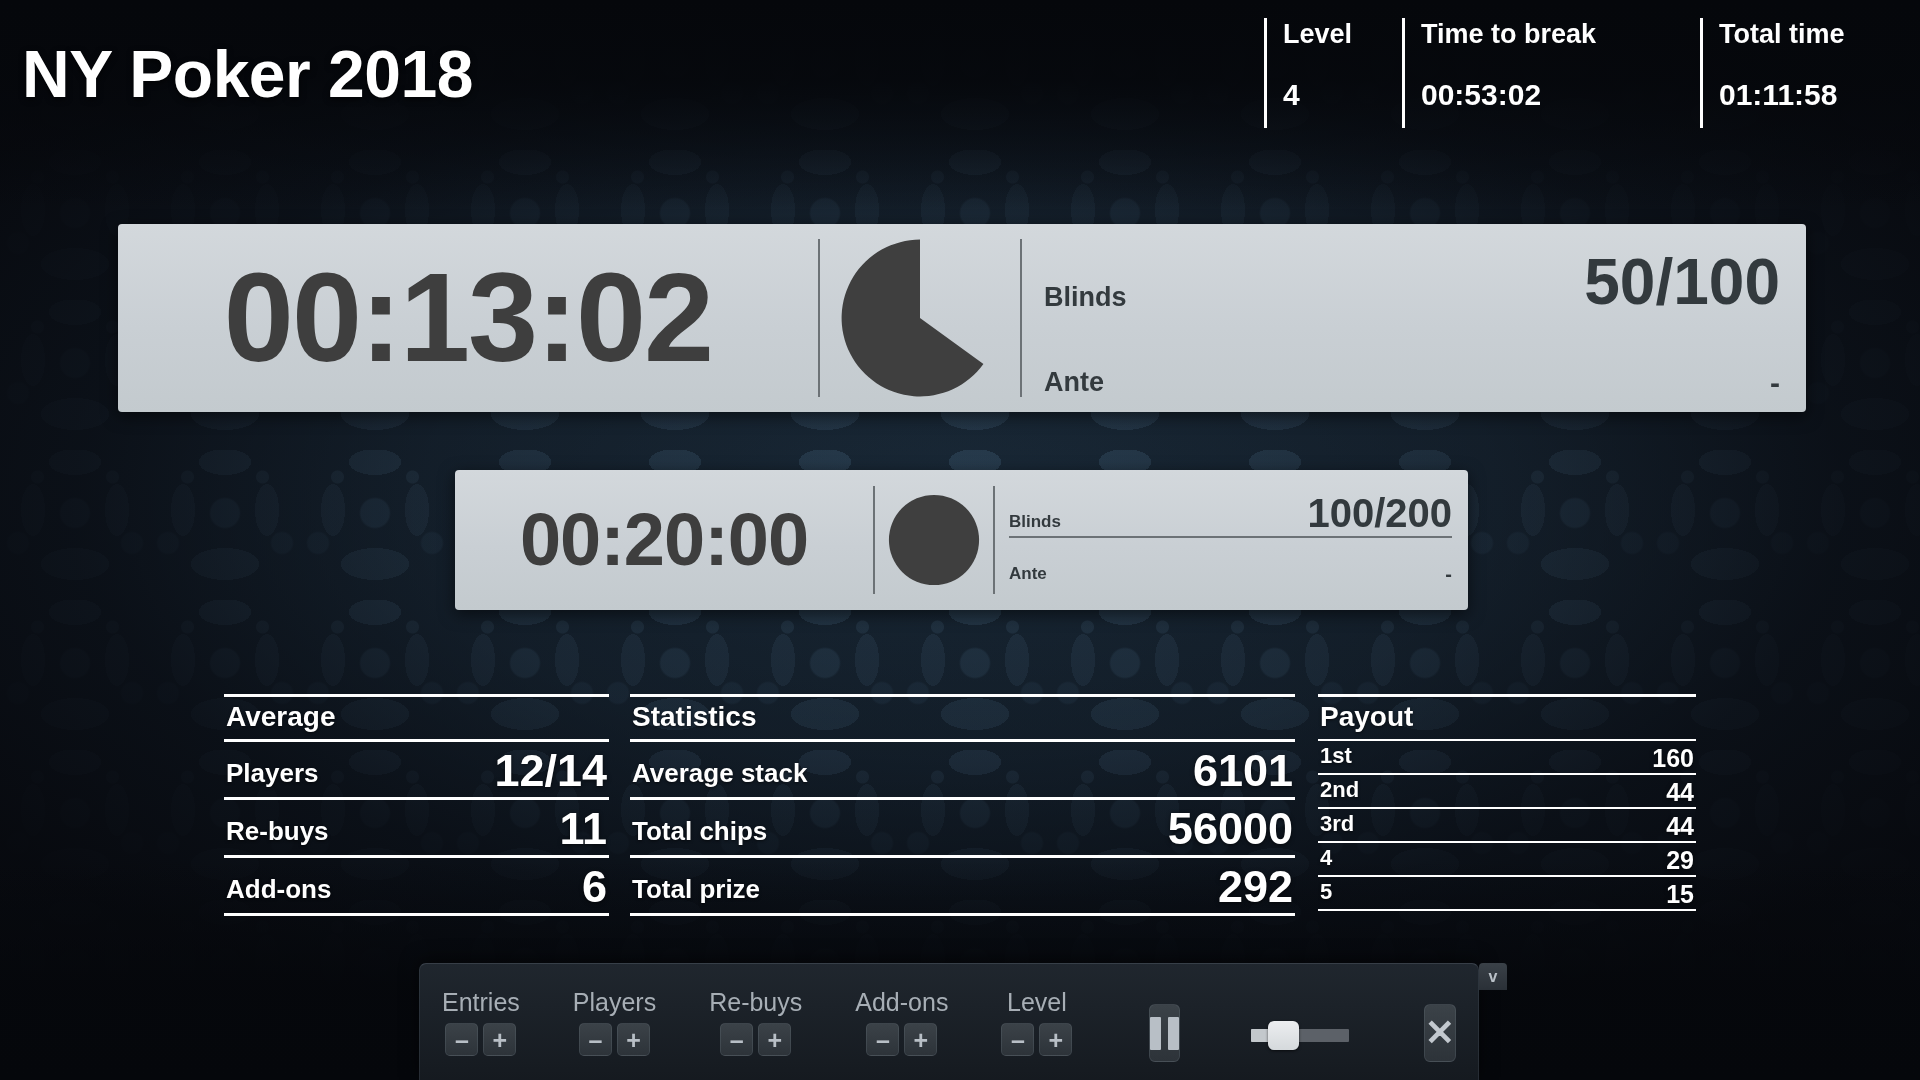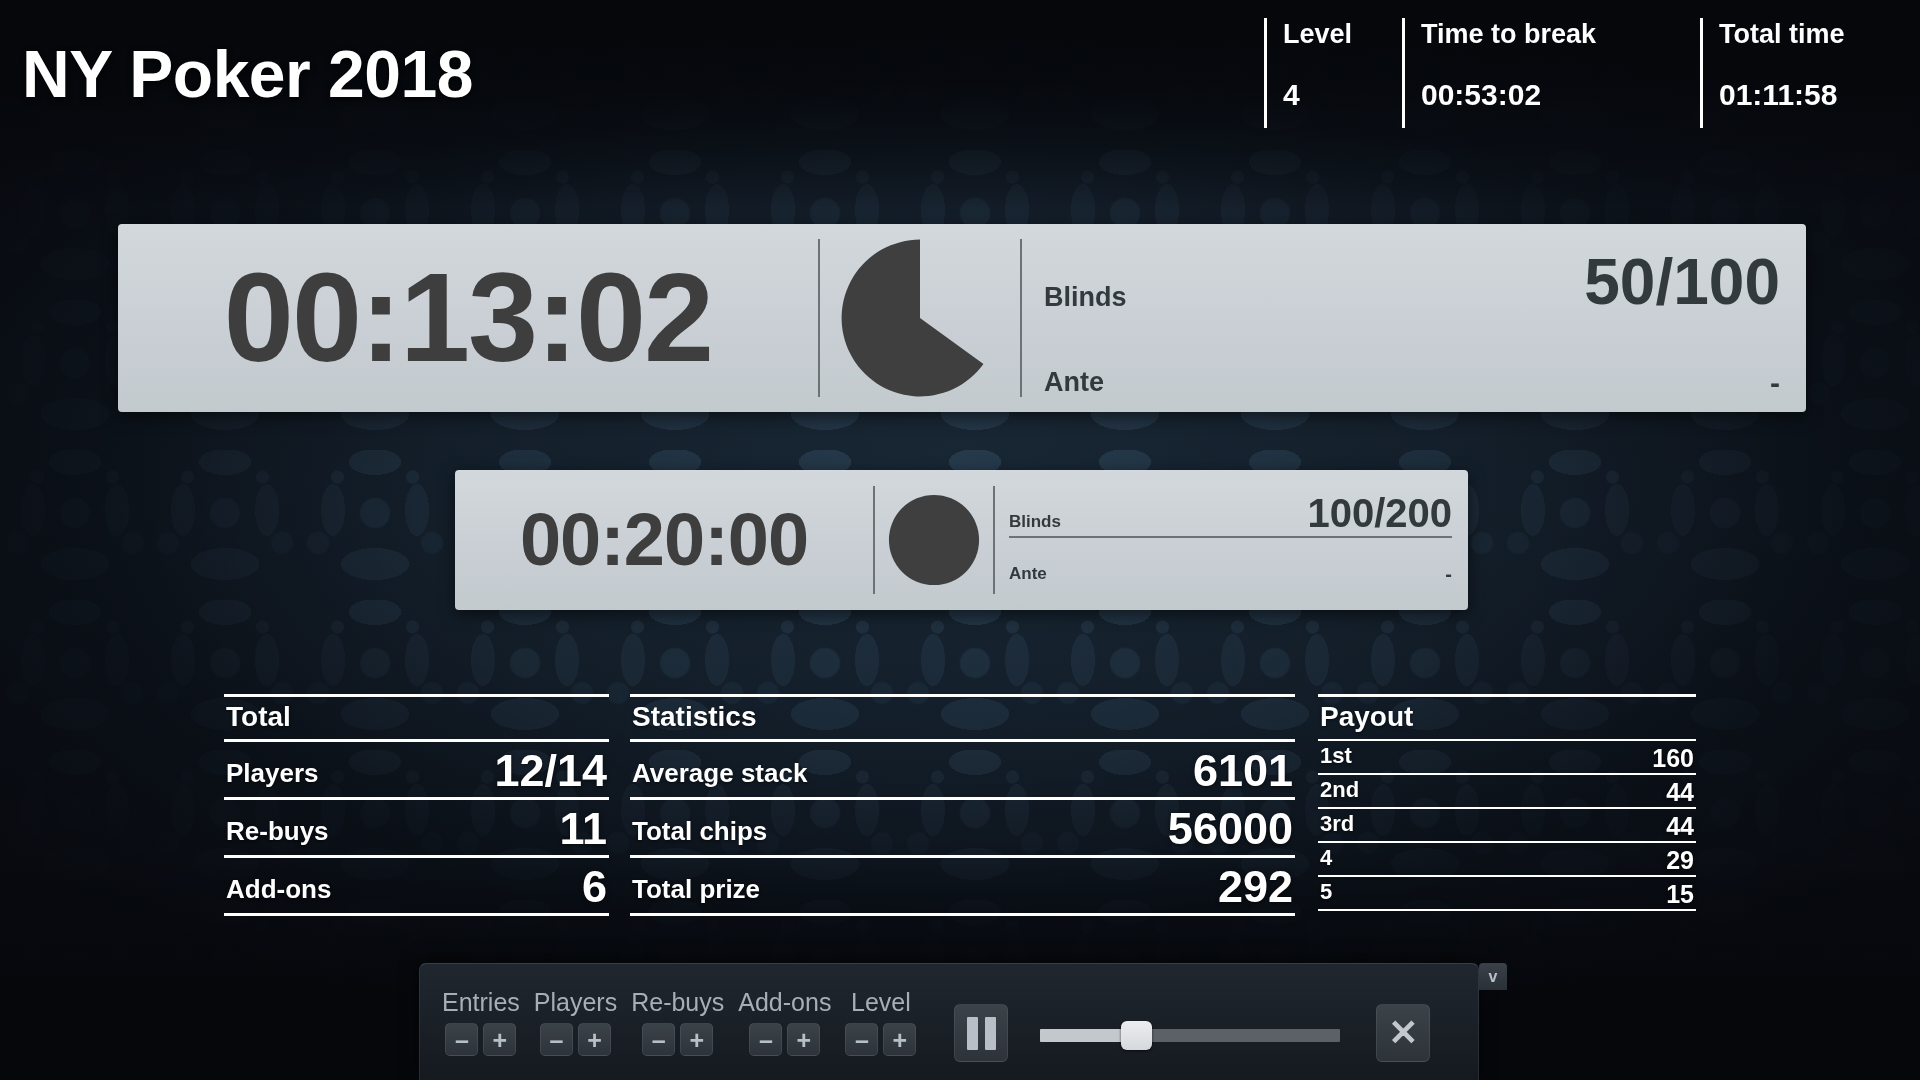--- a/index.html
+++ b/index.html
@@ -149,20 +149,21 @@
   
   #control-bar{
     position:absolute; left:419px; top:963px; width:1060px; height:117px;
     background:linear-gradient(180deg,rgba(33,40,48,.96) 0%,rgba(22,27,33,.96) 100%);
     border-top:1px solid rgba(120,132,146,.35);
     border-left:1px solid rgba(90,100,112,.25);
     border-right:1px solid rgba(90,100,112,.25);
     border-radius:7px 7px 0 0;
     display:flex; align-items:center; padding:0 22px;
     box-shadow:0 -3px 18px rgba(0,0,0,.5);
+    gap:39px;
   }
   #collapse-tab{
     position:absolute; left:1479px; top:963px; width:28px; height:27px;
     background:linear-gradient(180deg,#3a4148,#2a3037);
     border-radius:4px 4px 0 0;
     color:#b9c0c7; font-size:16px; font-weight:bold;
     display:flex; align-items:center; justify-content:center;
   }
   .stepper-group{ display:flex; flex-direction:column; align-items:center; margin-right:14px; }
   .stepper-label{ font-size:25px; color:#a7aeb5; margin-bottom:6px; white-space:nowrap; }
@@ -271,21 +272,21 @@
       </div>
       <div class="rule"></div>
       <div class="blind-row">
         <span class="blind-label">Ante</span>
         <span class="ante-dash">-</span>
       </div>
     </div>
   </div>
 
   <div class="table" id="table-status">
-    <div class="tbl-head">Total</div>
+    <div class="tbl-head">Average</div>
     <div class="tbl-row">
       <span class="row-label">Players</span>
       <span class="row-value">12/14</span>
     </div>
     <div class="tbl-row">
       <span class="row-label">Re-buys</span>
       <span class="row-value">11</span>
     </div>
     <div class="tbl-row">
       <span class="row-label">Add-ons</span>

